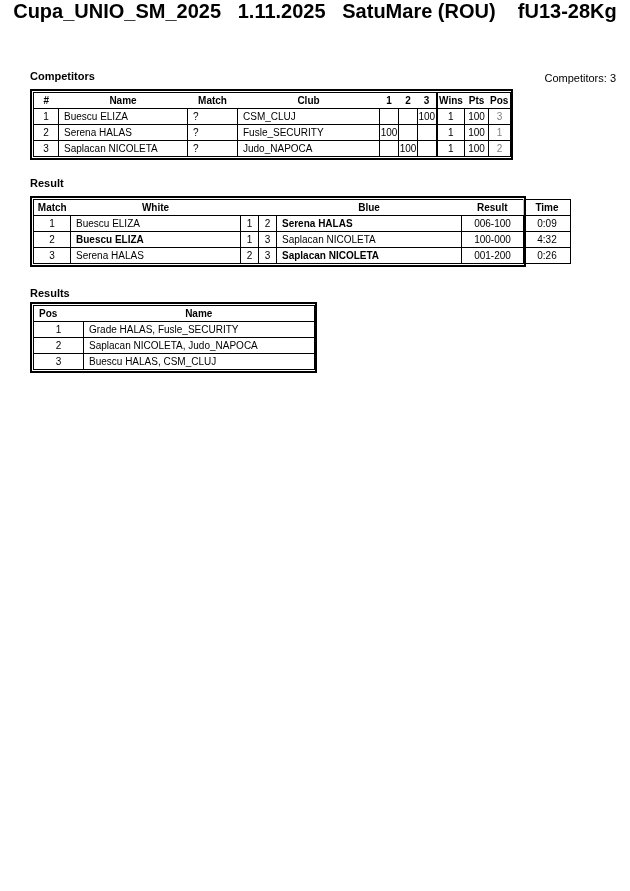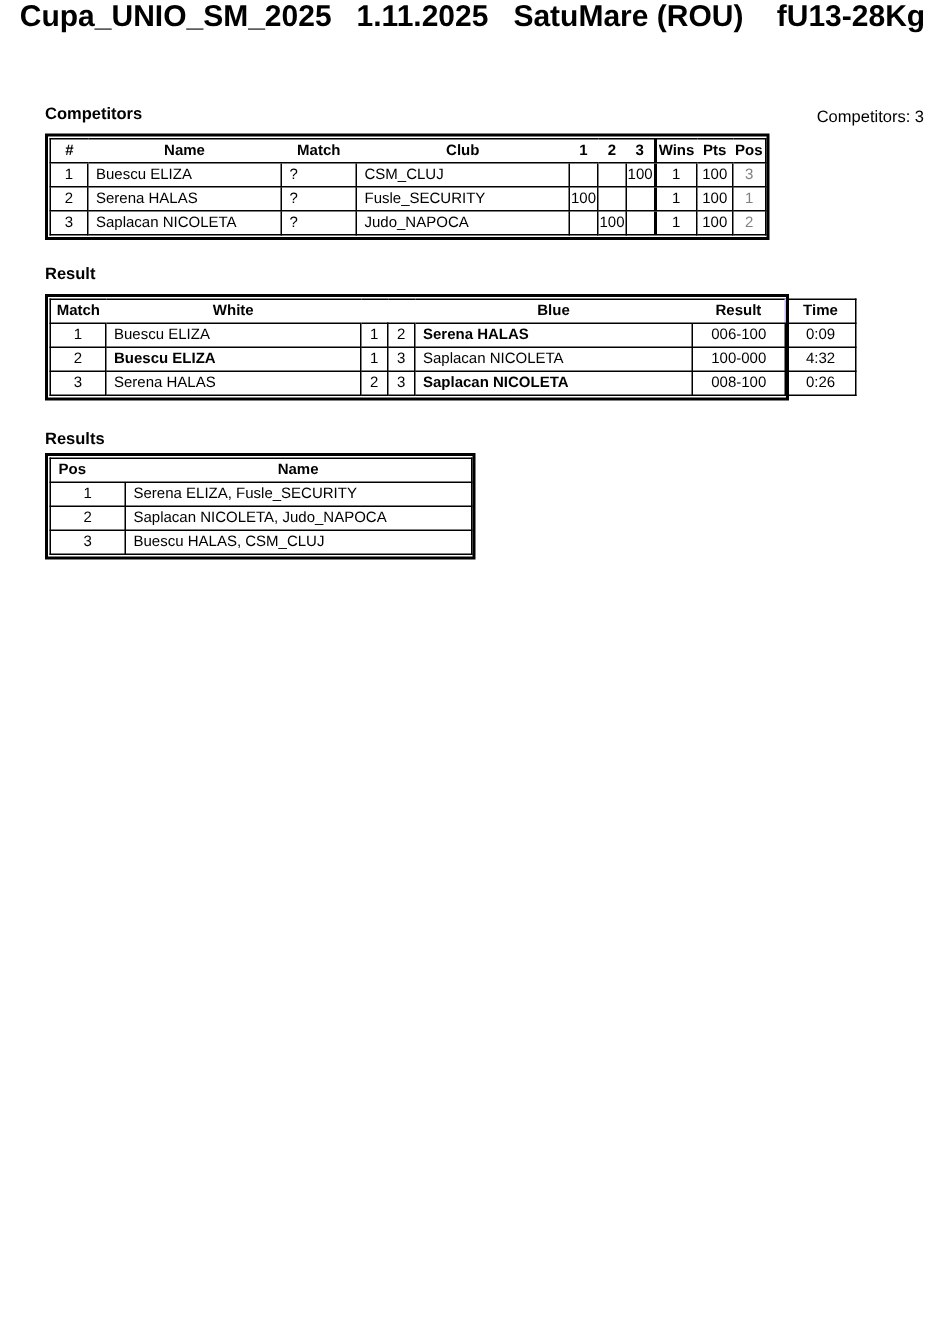--- a/index.html
+++ b/index.html
@@ -165,21 +165,21 @@
       <td class="left">Saplacan NICOLETA</td>
       <td>100-000</td>
       <td>4:32</td>
     </tr>
     <tr>
       <td>3</td>
       <td class="left">Serena HALAS</td>
       <td>2</td>
       <td>3</td>
       <td class="left" style="font-weight: bold;">Saplacan NICOLETA</td>
-      <td>008-100</td>
+      <td>001-200</td>
       <td>0:26</td>
     </tr>
   </tbody>
     </table>
 </div>
 
 <div class="abs section-heading heading-results">Results</div>
 
 <div class="tbl-wrap wrap-results">
   <table>
@@ -187,21 +187,21 @@
       <col style="width:50px">
         <col style="width:231px">
     </colgroup>
     <tbody>
         <tr class="hdr">
       <th class="edge-l left">Pos</th>
       <th class="edge-r">Name</th>
     </tr>
     <tr>
       <td>1</td>
-      <td class="left">Serena ELIZA, Fusle_SECURITY</td>
+      <td class="left">Grade HALAS, Fusle_SECURITY</td>
     </tr>
     <tr>
       <td>2</td>
       <td class="left">Saplacan NICOLETA, Judo_NAPOCA</td>
     </tr>
     <tr>
       <td>3</td>
       <td class="left">Buescu HALAS, CSM_CLUJ</td>
     </tr>
   </tbody>

